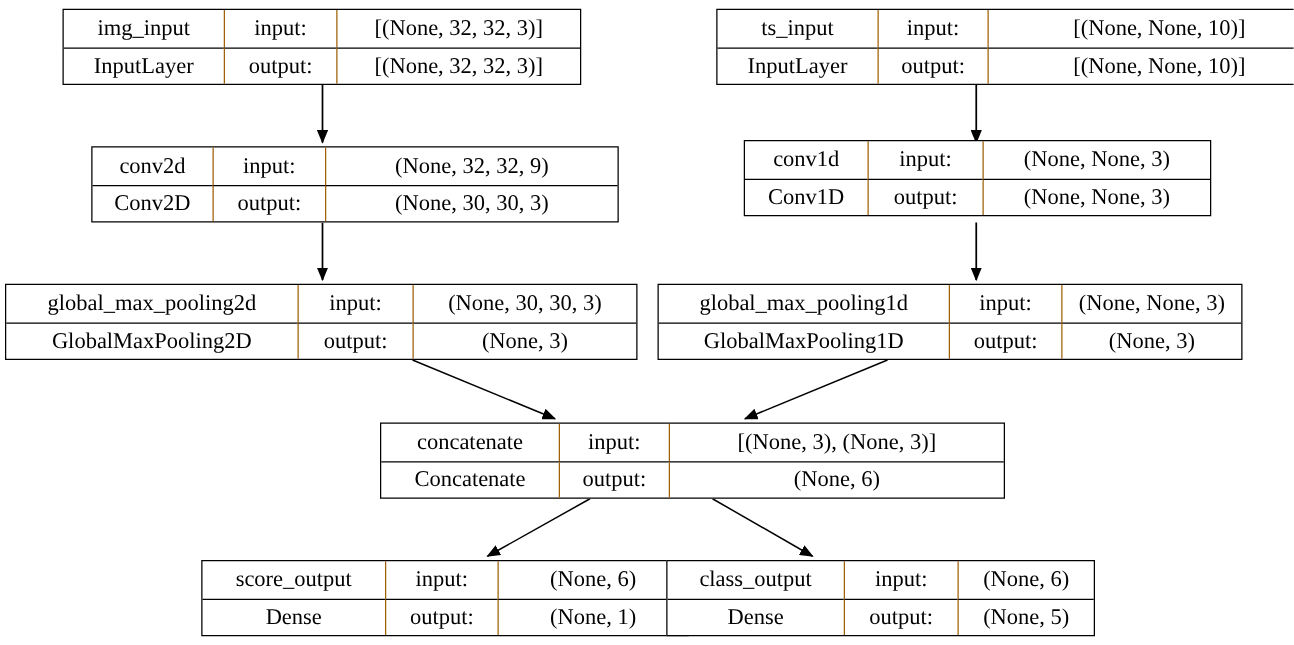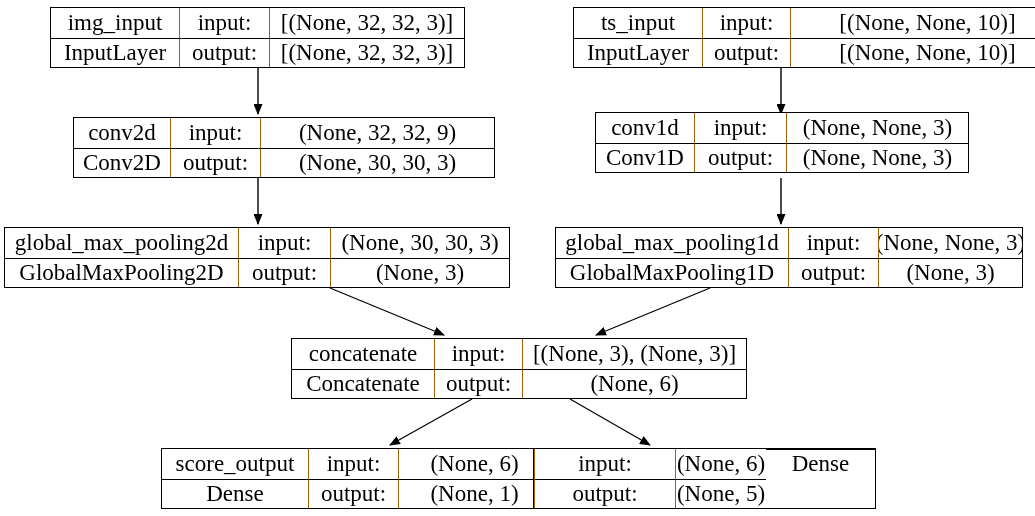--- a/index.html
+++ b/index.html
@@ -6,21 +6,21 @@
     margin: 0;
     padding: 0;
     background: #ffffff;
   }
   .canvas {
     position: relative;
     width: 1035px;
     height: 516px;
     background: #ffffff;
     font-family: "Liberation Serif", "DejaVu Serif", serif;
-    font-size: 23px;
+    font-size: 18px;
     color: #000000;
     overflow: hidden;
   }
   .edges {
     position: absolute;
     left: 0;
     top: 0;
     pointer-events: none;
   }
   .node {
@@ -104,48 +104,49 @@
 
   <div class="node" style="left:4px; top:227px; width:506px; grid-template-columns:233px 92px 1fr;">
     <div class="cell first-col">global_max_pooling2d</div>
     <div class="cell">input:</div>
     <div class="cell">(None, 30, 30, 3)</div>
     <div class="cell first-col row2">GlobalMaxPooling2D</div>
     <div class="cell row2">output:</div>
     <div class="cell row2">(None, 3)</div>
   </div>
 
-  <div class="node" style="left:555px; top:227px; width:468px; grid-template-columns:232px 90px 1fr;">
+  <div class="node" style="left:526px; top:227px; width:468px; grid-template-columns:232px 90px 1fr;">
     <div class="cell first-col">global_max_pooling1d</div>
     <div class="cell">input:</div>
     <div class="cell">(None, None, 3)</div>
     <div class="cell first-col row2">GlobalMaxPooling1D</div>
     <div class="cell row2">output:</div>
     <div class="cell row2">(None, 3)</div>
   </div>
 
-  <div class="node" style="left:291px; top:338px; width:456px; grid-template-columns:142px 88px 1fr;text-align:center;">
+  <div class="node" style="left:304px; top:338px; width:500px; grid-template-columns:142px 88px 1fr;text-align:center;">
     <div class="cell first-col">concatenate</div>
     <div class="cell">input:</div>
     <div class="cell">[(None, 3), (None, 3)]</div>
     <div class="cell first-col row2">Concatenate</div>
     <div class="cell row2">output:</div>
     <div class="cell row2">(None, 6)</div>
   </div>
 
   <div class="node" style="left:161px; top:448px; width:390px; grid-template-columns:146px 90px 1fr;">
     <div class="cell first-col">score_output</div>
     <div class="cell">input:</div>
     <div class="cell">(None, 6)</div>
     <div class="cell first-col row2">Dense</div>
     <div class="cell row2">output:</div>
     <div class="cell row2">(None, 1)</div>
   </div>
 
   <div class="node" style="left:533px; top:448px; width:343px; grid-template-columns:141px 91px 1fr;">
+    <div class="cell first-col">class_output</div>
     <div class="cell">input:</div>
     <div class="cell">(None, 6)</div>
     <div class="cell first-col row2">Dense</div>
     <div class="cell row2">output:</div>
     <div class="cell row2">(None, 5)</div>
   </div>
 
 </div>
 
 </body></html>

